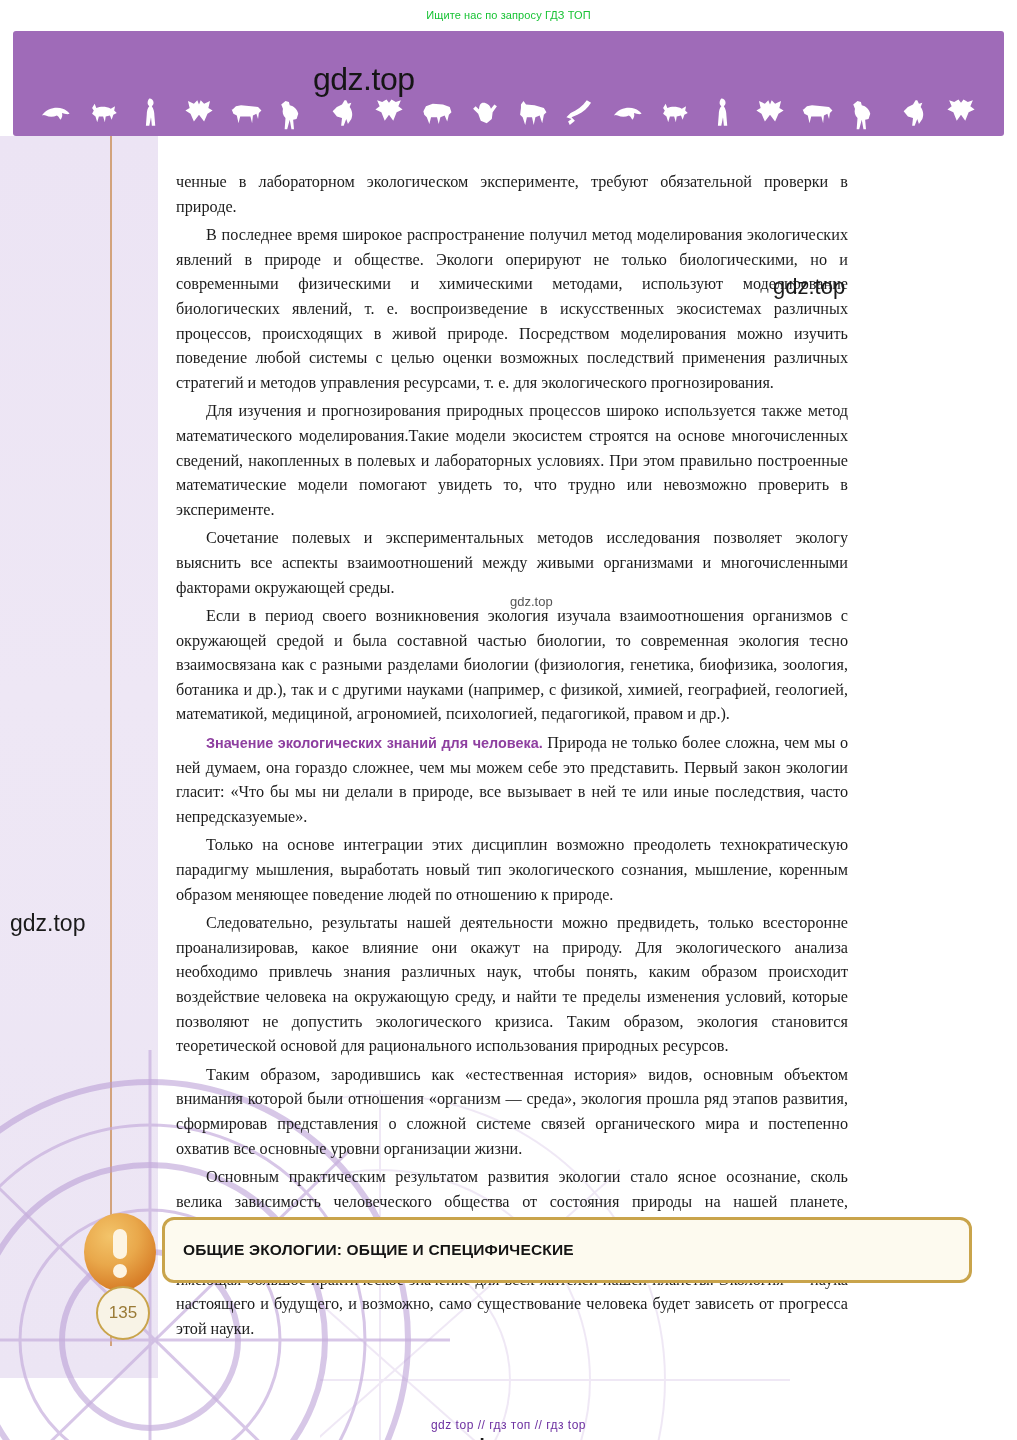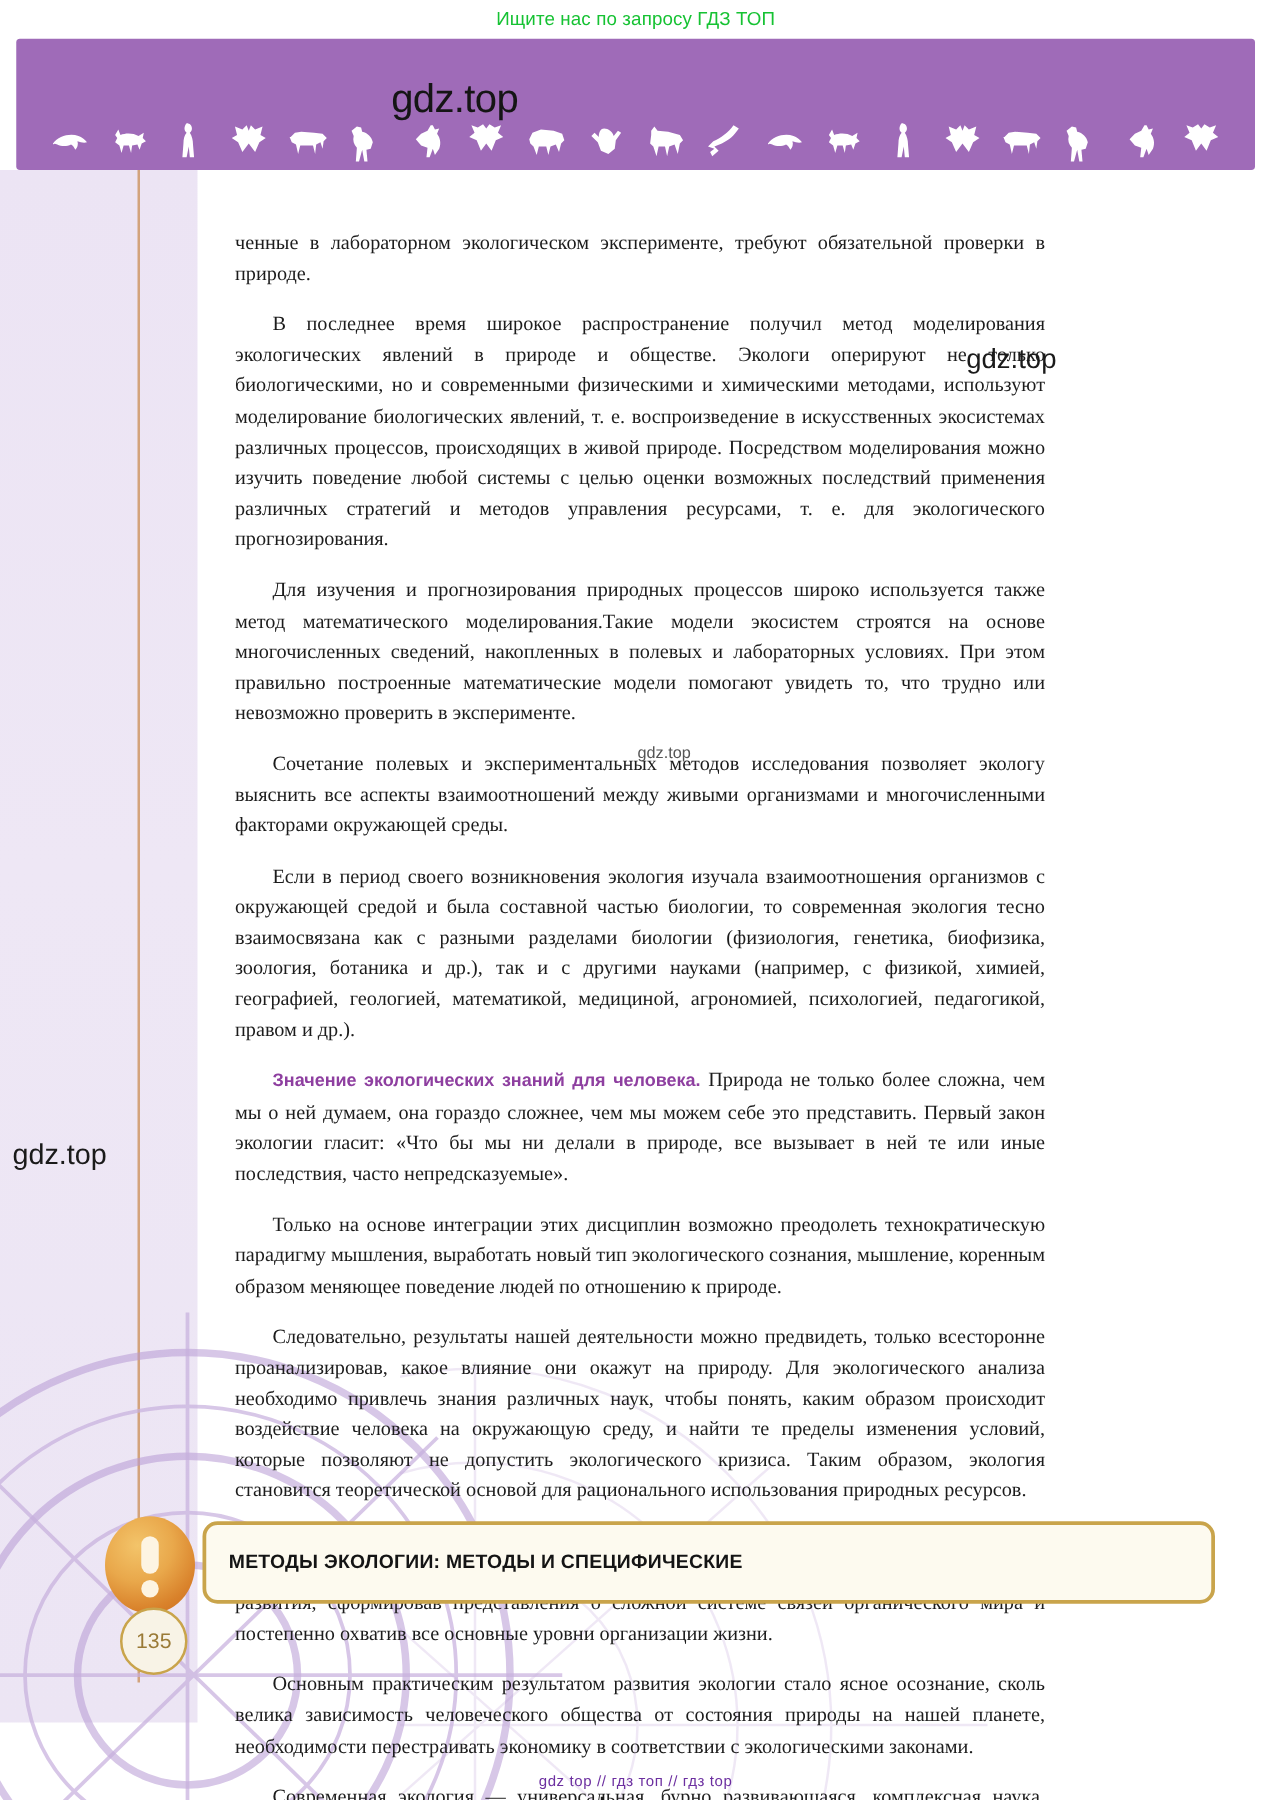--- a/index.html
+++ b/index.html
@@ -18,21 +18,21 @@
     width: 1017px;
     height: 30px;
     background: #ffffff;
     display: flex;
     align-items: center;
     justify-content: center;
   }
   .promo-text {
     color: #16c233;
     font-family: "Liberation Sans", sans-serif;
-    font-size: 15px;
+    font-size: 11px;
     font-weight: 400;
     letter-spacing: 0.1px;
   }
 
   
   .banner {
     position: absolute;
     left: 13px;
     top: 31px;
     width: 991px;
@@ -132,21 +132,21 @@
     top: 30px;
     width: 680px;
     z-index: 3;
   }
   p.para {
     font-size: 16.2px;
     line-height: 24.6px;
     text-align: justify;
     text-indent: 30px;
     color: #1c1c1c;
-    margin: 16px;
+    margin: 4px;
     font-family: "Liberation Serif", serif;
   }
   p.noindent { text-indent: 0; }
   .runin {
     color: #8e3fa0;
     font-weight: bold;
     font-family: "Liberation Sans", sans-serif;
     font-size: 14.4px;
   }
 
@@ -409,21 +409,21 @@
     <p class="para">Таким образом, зародившись как «естественная история» видов, основным объектом внимания которой были отношения «организм — среда», экология прошла ряд этапов развития, сформировав представления о сложной системе связей органического мира и постепенно охватив все основные уровни организации жизни.</p>
     <p class="para">Основным практическим результатом развития экологии стало ясное осознание, сколь велика зависимость человеческого общества от состояния природы на нашей планете, необходимости перестраивать экономику в соответствии с экологическими законами.</p>
     <p class="para">Современная экология — универсальная, бурно развивающаяся, комплексная наука, имеющая большое практическое значение для всех жителей нашей планеты. Экология — наука настоящего и будущего, и возможно, само существование человека будет зависеть от прогресса этой науки.</p>
   </div>
 
   <div class="badge-excl">
     <span class="dot"></span>
   </div>
 
   <div class="callout">
-    <span class="callout-title">МЕТОДЫ ЭКОЛОГИИ: МЕТОДЫ И СПЕЦИФИЧЕСКИЕ</span>
+    <span class="callout-title">ОБЩИЕ ЭКОЛОГИИ: ОБЩИЕ И СПЕЦИФИЧЕСКИЕ</span>
   </div>
 
   <div class="page-num">135</div>
 
   <div class="wm wm-topright">gdz.top</div>
   <div class="wm wm-mid">gdz.top</div>
   <div class="wm wm-left">gdz.top</div>
   <div class="wm wm-center">gdz.top</div>
 
 </div>

